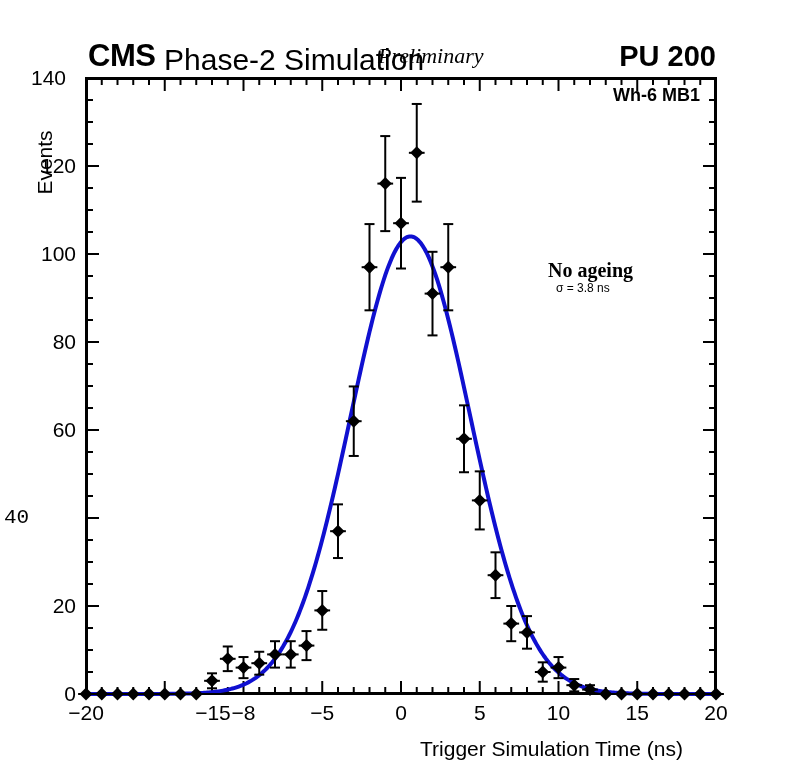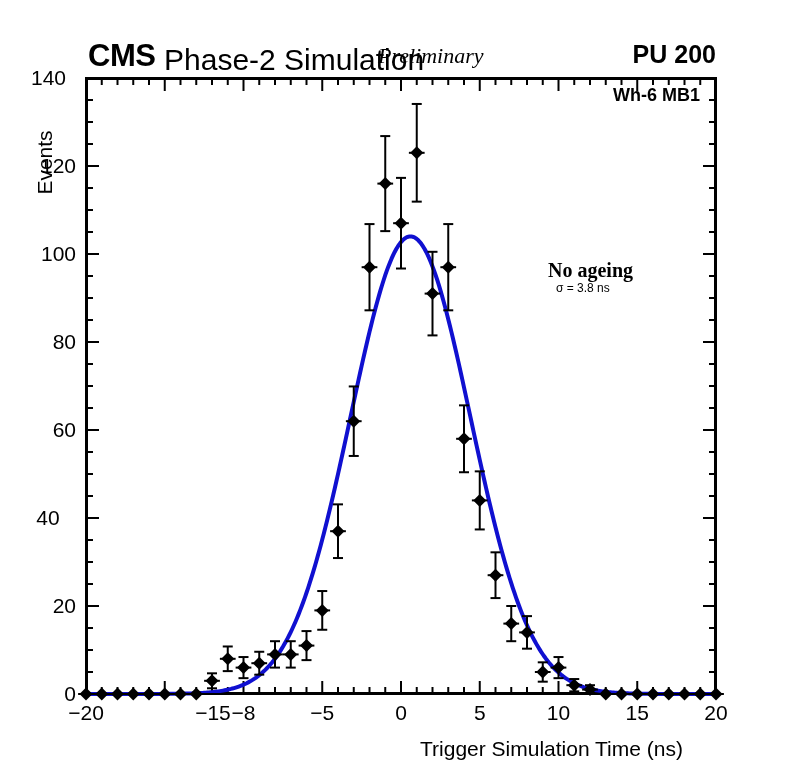--- a/index.html
+++ b/index.html
@@ -6,21 +6,21 @@
   body{width:796px;height:772px;font-family:"Liberation Sans",sans-serif;color:#000;}
   #root{position:relative;width:796px;height:772px;overflow:hidden;}
 
   
   .hdr{position:absolute;left:0;top:0;width:796px;height:78px;}
   .cms-lbl{position:absolute;left:88px;top:40px;font-size:31px;font-weight:bold;
            letter-spacing:-.5px;line-height:1;}
   .phase2{position:absolute;left:164px;top:45px;font-size:30px;font-weight:normal;line-height:1;}
   .prelim{position:absolute;left:378px;top:45px;font-size:22px;font-style:italic;
           font-family:"Liberation Serif",serif;line-height:1;}
-  .pu{position:absolute;right:80px;top:42px;font-size:25px;font-weight:bold;line-height:1;}
+  .pu{position:absolute;right:80px;top:42px;font-size:29px;font-weight:bold;line-height:1;}
 
   
   .frame{position:absolute;left:86px;top:78px;width:630px;height:616px;
          border:2px solid #000;box-sizing:border-box;background:#fff;}
   .svgwrap{position:absolute;left:0;top:0;width:796px;height:772px;pointer-events:none;}
 
   .corner-lbl{position:absolute;right:96px;top:86px;font-size:18px;font-weight:bold;
               line-height:1;}
 
   .ann-noage{position:absolute;left:548px;top:240px;font-size:20px;font-weight:bold;
@@ -57,21 +57,21 @@
       <div class="tick-lbl" style="left: 142.75px; top: 702px; width: 44px; text-align: right; margin-left: 44px;">−15</div>
       <div class="tick-lbl" style="left: 221.5px; top: 702px; width: 44px; text-align: center;">−8</div>
       <div class="tick-lbl" style="left: 300.25px; top: 702px; width: 44px; text-align: center;">−5</div>
       <div class="tick-lbl" style="left: 379px; top: 702px; width: 44px; text-align: center;">0</div>
       <div class="tick-lbl" style="left: 457.75px; top: 702px; width: 44px; text-align: center;">5</div>
       <div class="tick-lbl" style="left: 536.5px; top: 702px; width: 44px; text-align: center;">10</div>
       <div class="tick-lbl" style="left: 615.25px; top: 702px; width: 44px; text-align: center;">15</div>
       <div class="tick-lbl" style="left: 694px; top: 702px; width: 44px; text-align: center;">20</div>
       <div class="tick-lbl" style="left: 20px; top: 683px; width: 56px; text-align: right;">0</div>
       <div class="tick-lbl" style="left: 20px; top: 595px; width: 56px; text-align: right;">20</div>
-      <div class="tick-lbl" style="left: 20px; top: 507px; width: 56px; text-align: center;">40</div>
+      <div class="tick-lbl" style="left: 4px; top: 507px; width: 56px; text-align: left; font-family: Liberation Mono, monospace;">40</div>
       <div class="tick-lbl" style="left: 20px; top: 419px; width: 56px; text-align: right;">60</div>
       <div class="tick-lbl" style="left: 20px; top: 331px; width: 56px; text-align: right;">80</div>
       <div class="tick-lbl" style="left: 20px; top: 243px; width: 56px; text-align: right;">100</div>
       <div class="tick-lbl" style="left: 20px; top: 155px; width: 56px; text-align: right;">120</div>
       <div class="tick-lbl" style="left: 10px; top: 67px; width: 56px; text-align: right;">140</div>
     </div>
 
   <svg class="svgwrap" id="plot-svg" width="796" height="772" viewBox="0 0 796 772">
       <line x1="86" y1="694" x2="86" y2="681" stroke="#000" stroke-width="2"></line>
       <line x1="86" y1="78" x2="86" y2="91" stroke="#000" stroke-width="2"></line>

